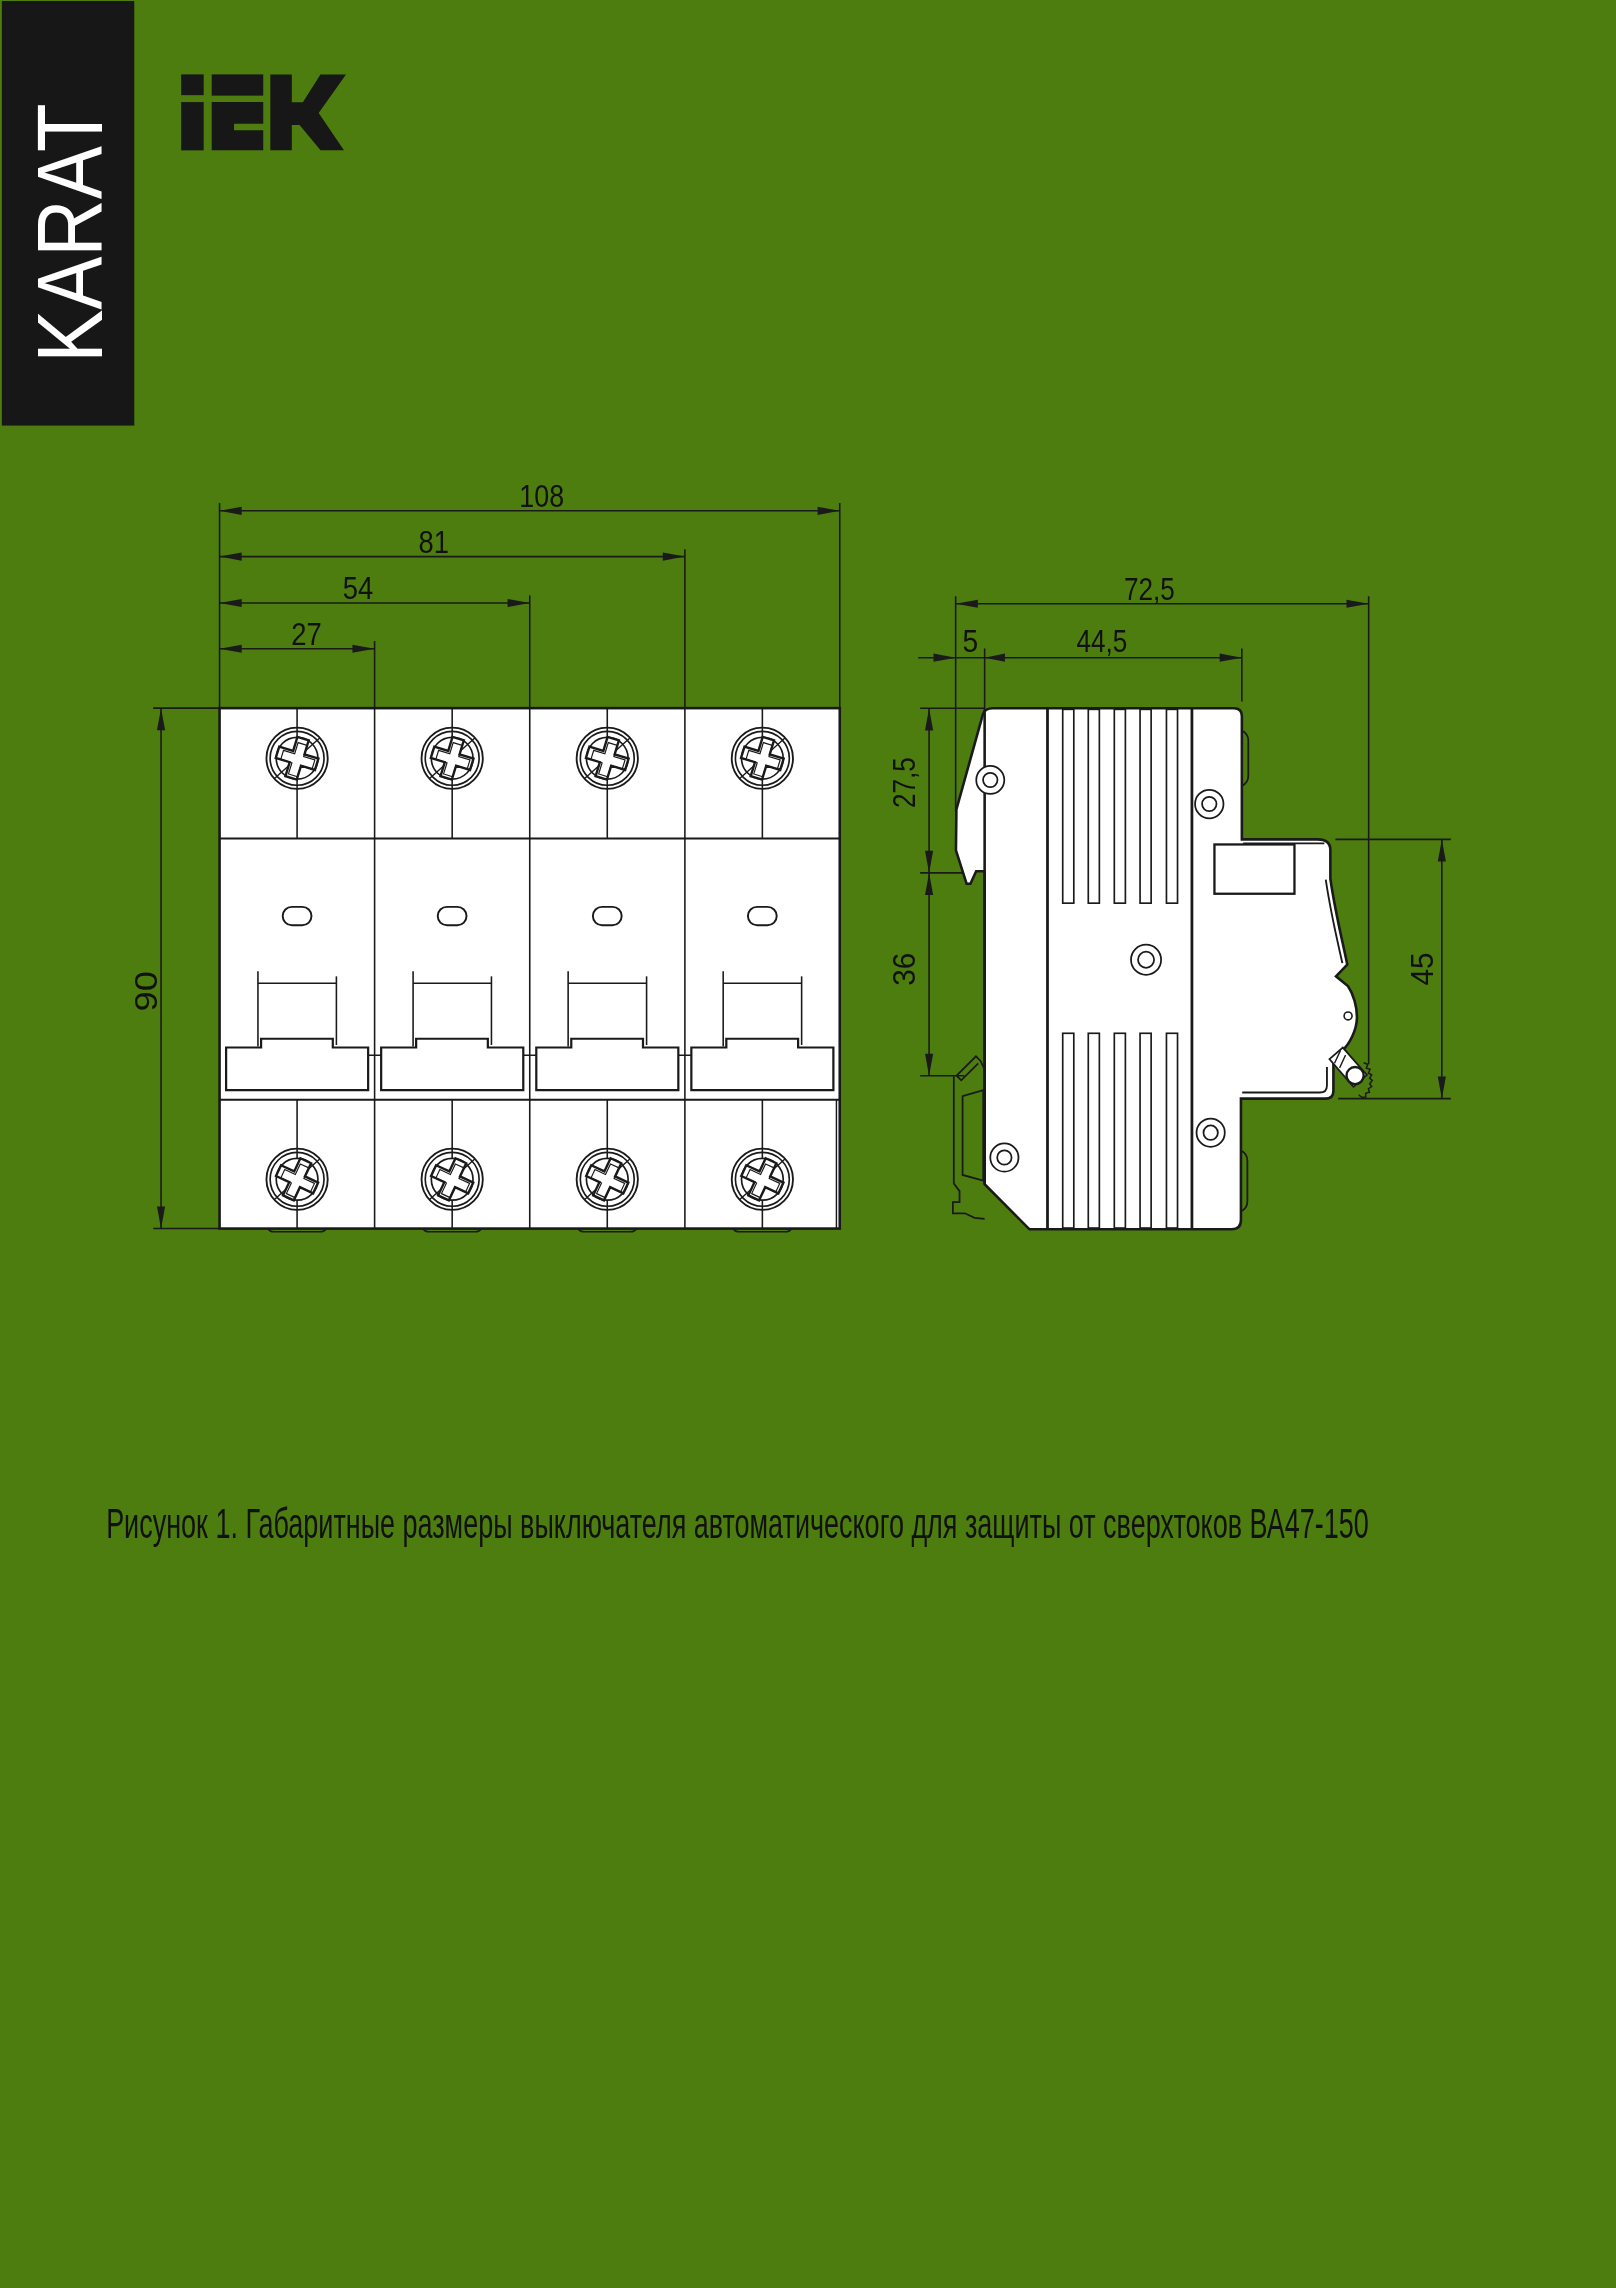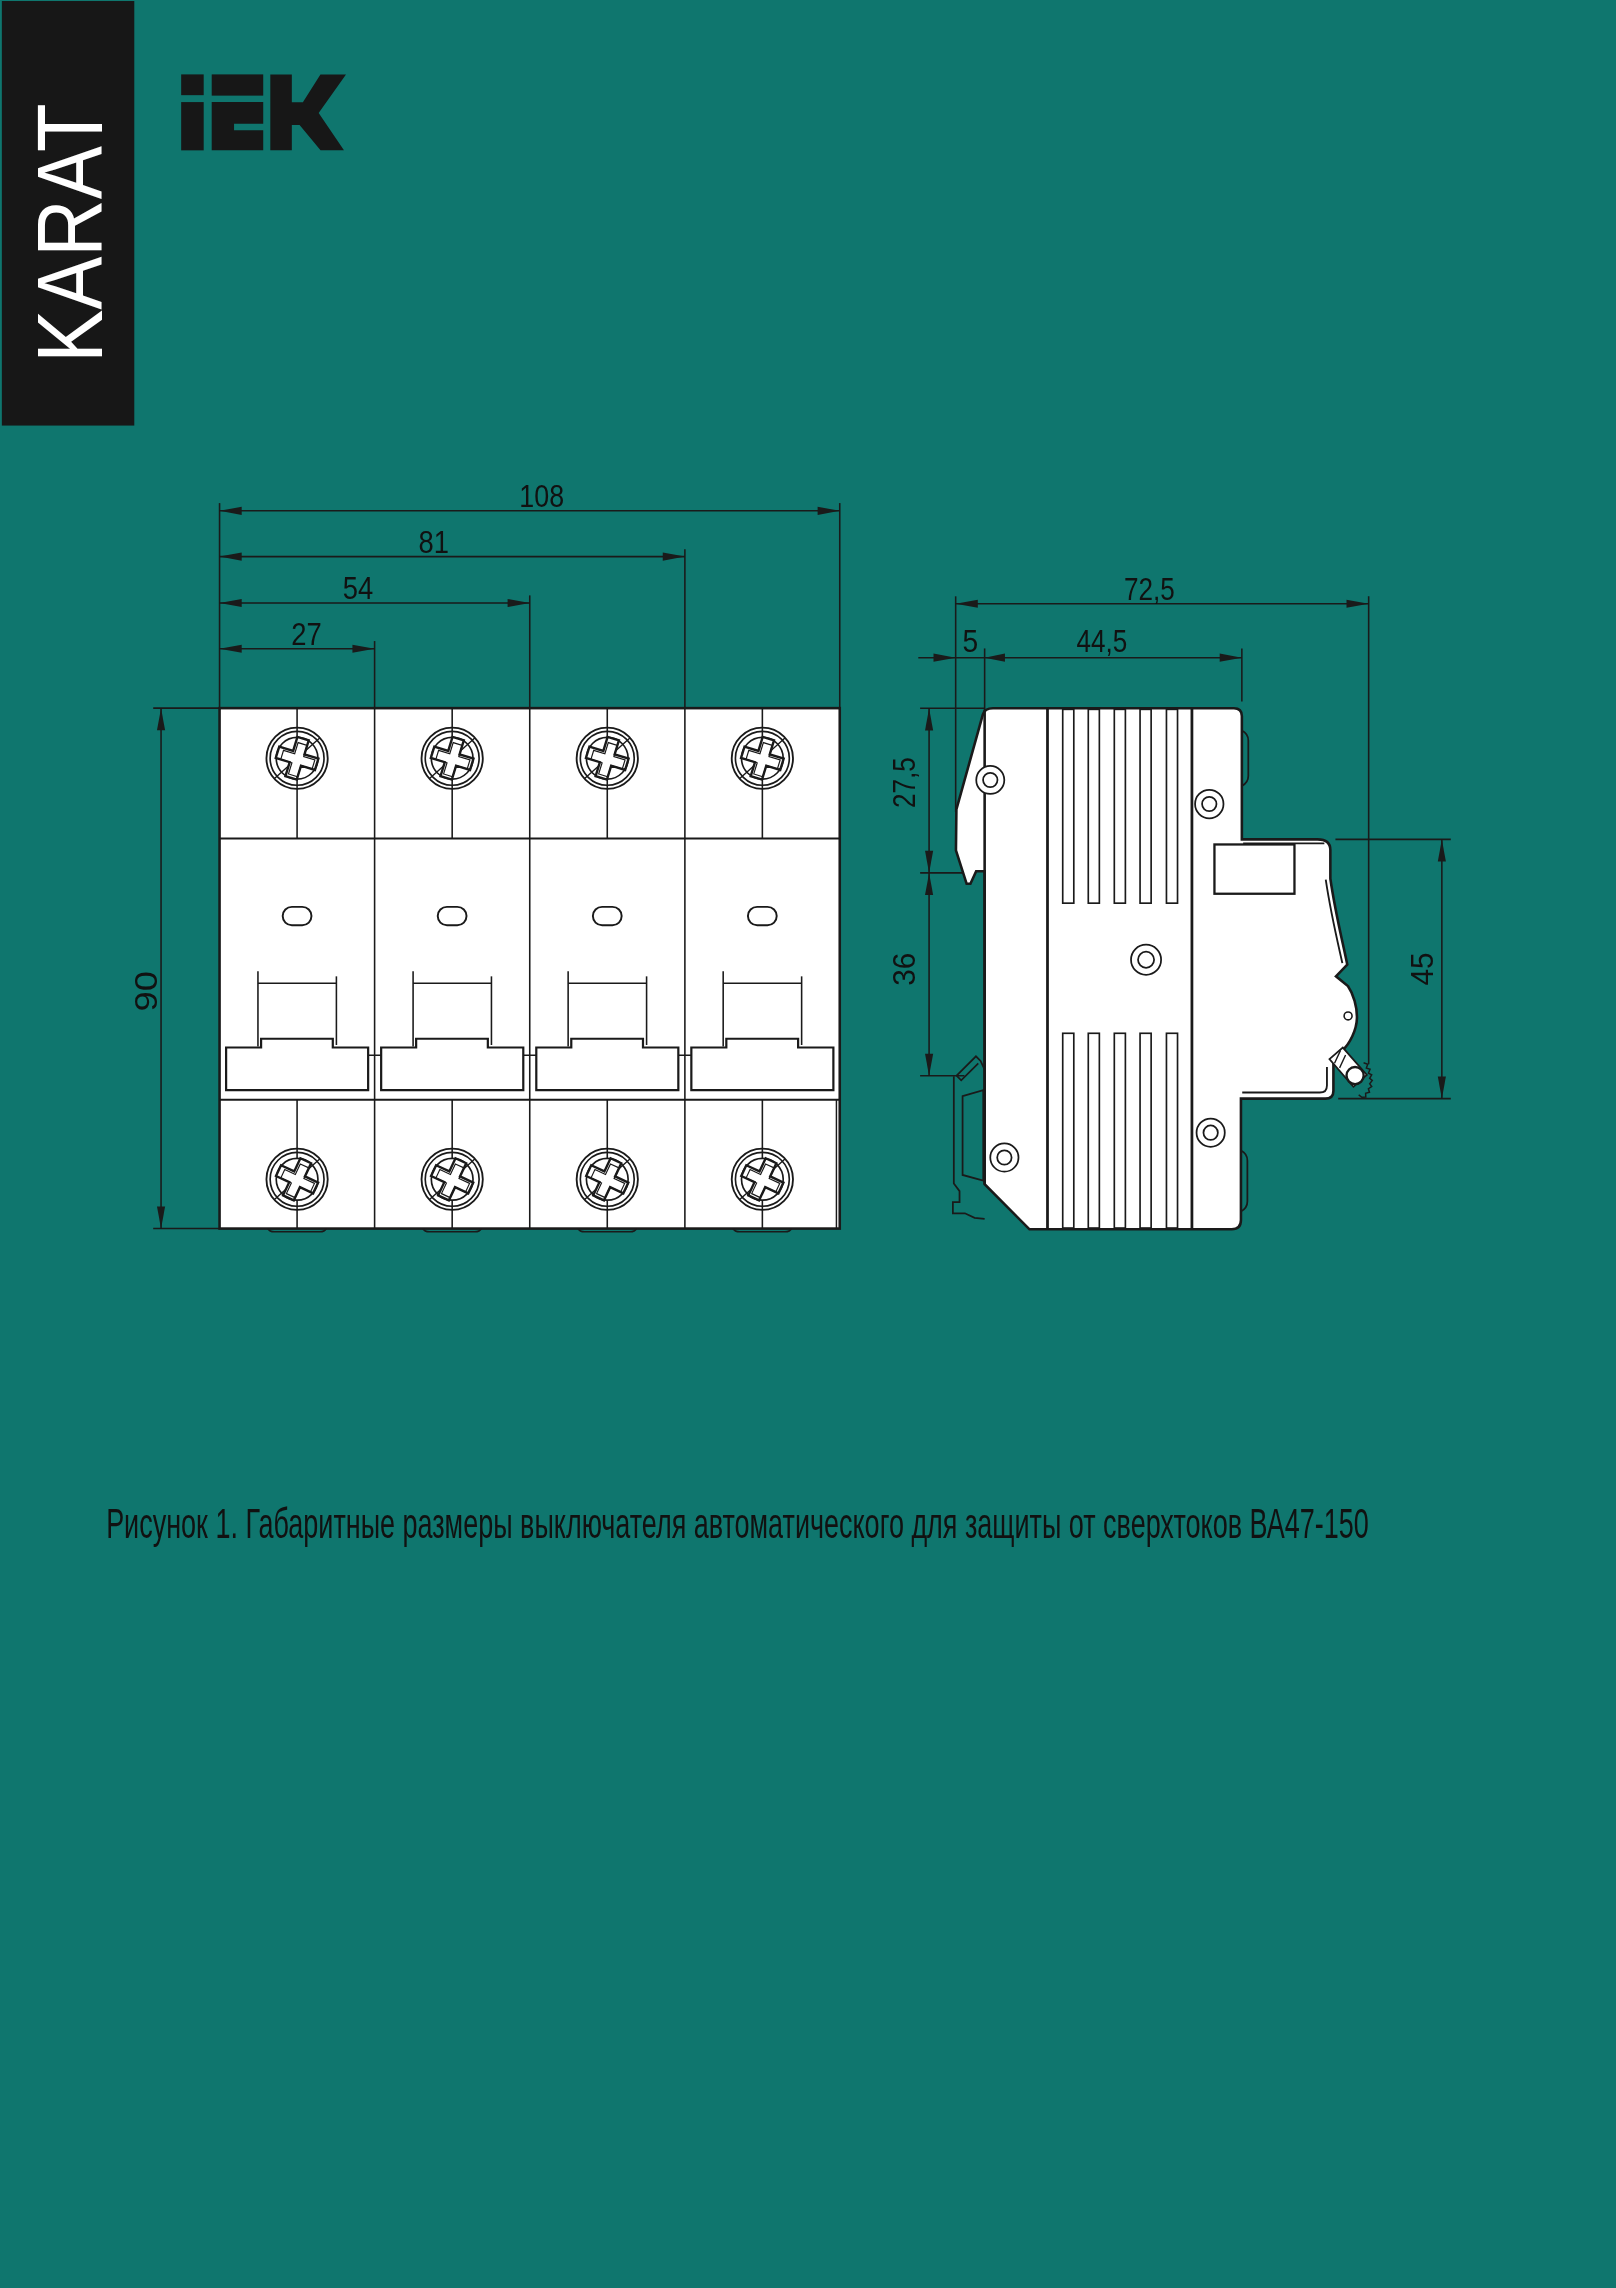--- a/index.html
+++ b/index.html
@@ -1,15 +1,15 @@
 <!DOCTYPE html>
 <html style="font-size:14.8px"><head><meta charset="utf-8">
 <style>
 html,body{margin:0;padding:0;background:#fff;}
-#page{position:relative;width:1616px;height:2289px;background:#0f766e;overflow:hidden;}
+#page{position:relative;width:1616px;height:2289px;background:#4d7c0f;overflow:hidden;}
 svg{position:absolute;left:0;top:0;}
 </style></head>
 <body>
 <div id="page">
 <svg width="1616" height="2289" viewBox="0 0 1751 2480">
 
 <g>
 <rect x="2" y="1" width="143.5" height="460" fill="#171717"></rect>
 <text x="0" y="0" transform="translate(111,393) rotate(-90)" font-family="Liberation Sans, sans-serif" font-size="101" fill="#ffffff" textLength="281" lengthAdjust="spacingAndGlyphs">KARAT</text>
 </g>

